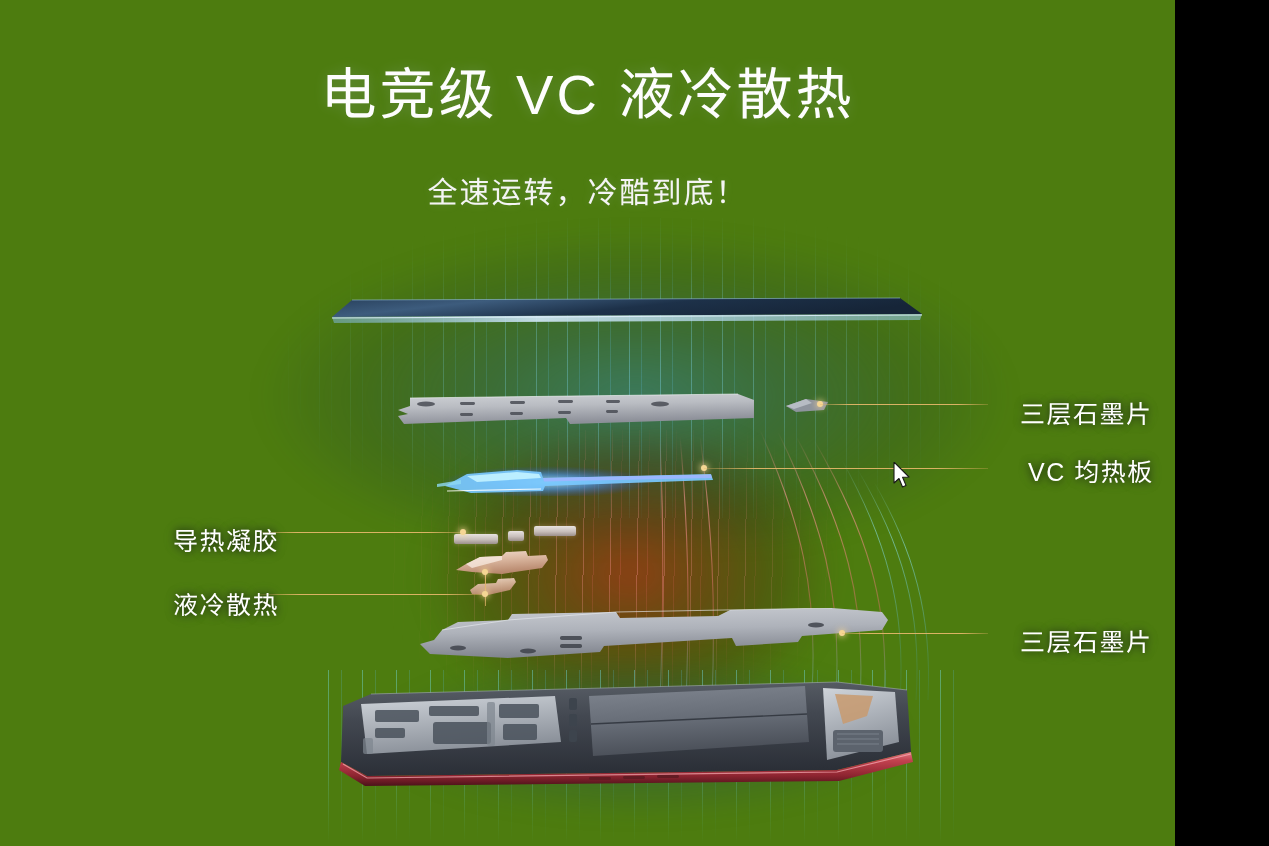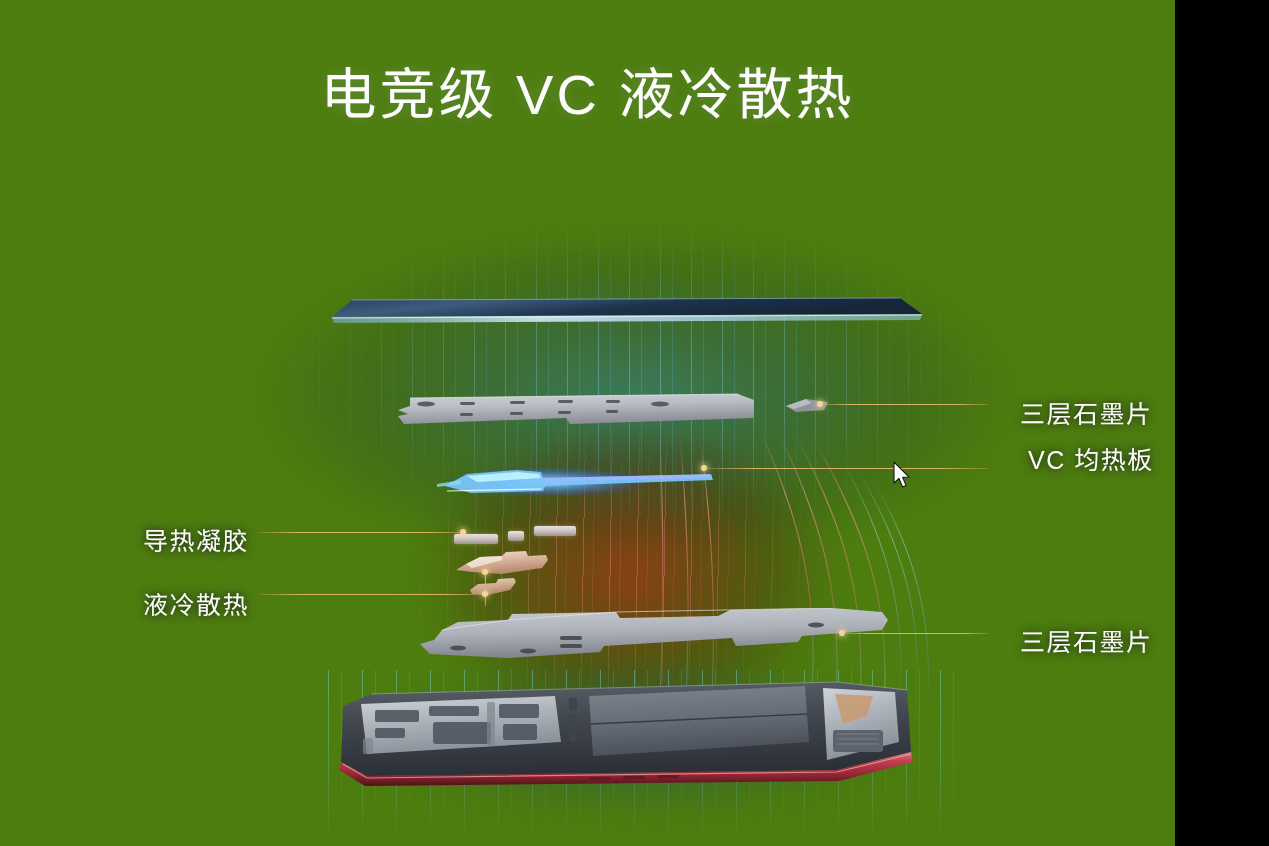--- a/index.html
+++ b/index.html
@@ -178,21 +178,21 @@
   
   .callout-label {
     position: absolute;
     font-size: 25px;
     letter-spacing: 1.5px;
     color: #ffffff;
     white-space: nowrap;
     text-shadow: 0 0 8px rgba(0,0,0,0.9), 0 0 16px rgba(120,160,220,0.18);
   }
   .label-right { text-align: center; }
-  .label-left  { text-align: left; }
+  .label-left  { text-align: left; margin-left: 30px; }
 
   .leader {
     position: absolute;
     height: 1px;
     background: linear-gradient(90deg,
         rgba(214,168,92,0.25) 0%,
         rgba(226,182,104,0.95) 18%,
         rgba(226,182,104,0.95) 82%,
         rgba(214,168,92,0.30) 100%);
   }
@@ -261,20 +261,21 @@
       <path d="M660,438 C664,530 664,602 660,700"></path>
     </g>
     <g stroke="url(#streamTeal)" fill="none" stroke-width="1.0">
       <path d="M842,460 C886,540 906,606 900,700"></path>
       <path d="M858,470 C902,546 922,610 916,700"></path>
       <path d="M874,482 C914,552 932,614 928,700"></path>
     </g>
   </svg>
 
   <div class="headline">电竞级 VC 液冷散热</div>
+  <div class="subhead">全速运转，冷酷到底！</div>
 
   <svg class="layer glass-panel" viewBox="0 0 592 32" preserveAspectRatio="none">
     <defs>
       <linearGradient id="glassFace" x1="0" y1="0" x2="1" y2="0.3">
         <stop offset="0%" stop-color="#28405c"></stop>
         <stop offset="28%" stop-color="#3d5c7d"></stop>
         <stop offset="60%" stop-color="#1d3149"></stop>
         <stop offset="100%" stop-color="#162538"></stop>
       </linearGradient>
       <linearGradient id="glassEdge" x1="0" y1="0" x2="1" y2="0">
@@ -441,21 +442,21 @@
 
   <div>
     <div class="anchor-dot" style="left:817px; top:401px;"></div>
     <div class="leader" style="left:820px; top:404px; width:168px;"></div>
     <div class="callout-label label-right" style="left:1020px; top:394px;">三层石墨片</div>
   </div>
 
   <div>
     <div class="anchor-dot" style="left:701px; top:465px;"></div>
     <div class="leader" style="left:704px; top:468px; width:284px;"></div>
-    <div class="callout-label label-right" style="left:1028px; top:440px;">VC 均热板</div>
+    <div class="callout-label label-right" style="left:1028px; top:452px;">VC 均热板</div>
   </div>
 
   <div>
     <div class="anchor-dot" style="left:839px; top:630px;"></div>
     <div class="leader" style="left:842px; top:633px; width:146px;"></div>
     <div class="callout-label label-right" style="left:1020px; top:622px;">三层石墨片</div>
   </div>
 
   <div>
     <div class="leader" style="left:260px; top:532px; width:205px;"></div>

